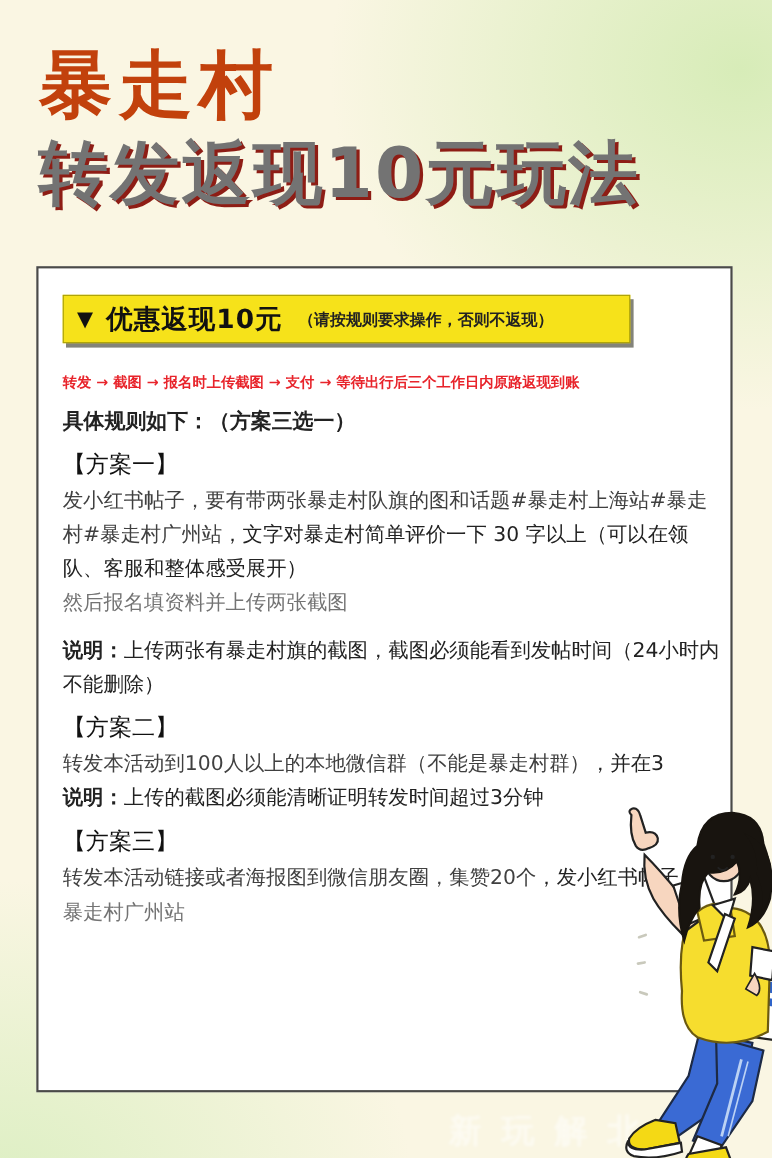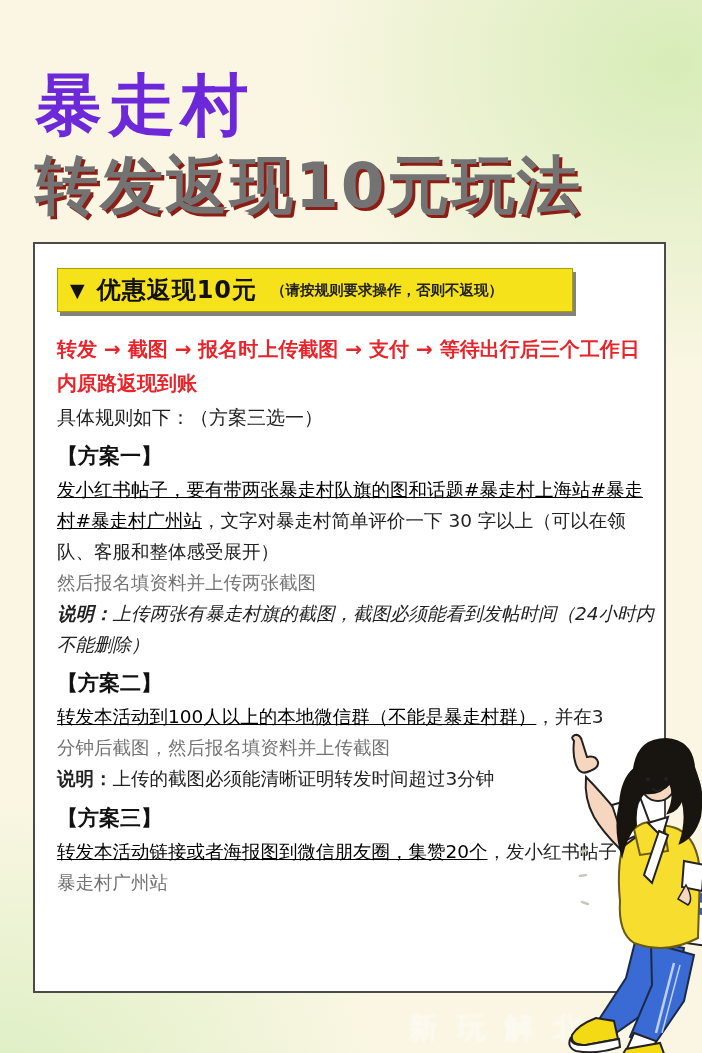--- a/index.html
+++ b/index.html
@@ -6,54 +6,54 @@
   body{
     width:702px;height:1053px;position:relative;overflow:hidden;
     font-family:"DejaVu Sans","Liberation Sans",sans-serif;
     background-color:#faf6e3;
     background-image:
       radial-gradient(ellipse 520px 430px at 96% 6%, #d7ecb8 0%, rgba(215,236,184,0) 72%),
       radial-gradient(ellipse 520px 380px at 0% 102%, #ddefc3 0%, rgba(221,239,195,0) 72%);
   }
   .poster-title{position:absolute;left:35px;top:42px;line-height:1.06;}
   .title-line1{
-    font-size:67px;font-weight:900;color:#6d28d9;letter-spacing:6px;white-space:nowrap;margin-top:28px;
+    font-size:67px;font-weight:900;color:#c2410c;letter-spacing:6px;white-space:nowrap;
   }
   .title-line2{
     font-size:63px;font-weight:900;color:#737373;letter-spacing:2px;white-space:nowrap;
     text-shadow:3px 3px 0 #8e1d15;margin-top:12px;
   }
   .rules-box{
     position:absolute;left:33px;top:242px;width:633px;height:751px;
     background:#ffffff;border:2px solid #4a4a48;box-sizing:border-box;
     padding:24px 20px 0 22px;
   }
   .banner{
     width:516px;height:44px;box-sizing:border-box;
     background:#f6e21a;border:1px solid #a89e08;box-shadow:3px 4px 0 #83837a;
     display:flex;align-items:center;padding:0 12px;
   }
   .banner-arrow{font-size:19px;color:#111;margin-right:12px;}
   .banner-label{font-size:24px;font-weight:800;color:#111;letter-spacing:1px;white-space:nowrap;}
   .banner-note{font-size:14.5px;font-weight:700;color:#222;margin-left:14px;white-space:nowrap;}
   .flow-steps{
     margin-top:20px;width:600px;
-    font-size:20px;font-weight:800;color:#e8242b;line-height:34px;
+    font-size:13px;font-weight:800;color:#e8242b;line-height:34px;
   }
-  .rule-intro{font-size:19px;color:#222;line-height:31px;margin-top:2px;}
-  .plan-heading{font-size:21px;font-weight:700;color:#111;line-height:31px;}
+  .rule-intro{font-size:19px;color:#222;line-height:31px;margin-top:2px;font-weight:bold;}
+  .plan-heading{font-size:21px;font-weight:400;color:#111;line-height:31px;}
   .h-gap1{margin-top:8px;}
   .h-gap2{margin-top:8px;}
   .h-gap3{margin-top:9px;}
   .plan-para{font-size:18.5px;line-height:31px;color:#222;width:598px;margin-top:2px;}
-  .red-run{color:#000000;text-decoration:underline;}
+  .red-run{color:#404040;}
   .black-run{color:#222;}
   .plan-line{font-size:18.5px;line-height:31px;color:#737373;}
   .plan-note{font-size:18.5px;line-height:31px;color:#222;width:598px;}
-  .note-gap{margin-top:0;font-style:italic;}
+  .note-gap{margin-top:12px;}
   .note-label{font-weight:800;}
   .sparkles{position:absolute;left:578px;top:848px;width:14px;height:62px;}
   .mascot{position:absolute;left:556px;top:733px;width:146px;height:320px;}
   .watermark{
     position:absolute;left:408px;top:1008px;
     font-size:30px;font-weight:800;letter-spacing:18px;white-space:nowrap;
     color:rgba(255,255,255,0.55);filter:blur(1.6px);
   }
 </style>
 </head>
@@ -81,21 +81,20 @@
   </div>
   <div class="plan-line">然后报名填资料并上传两张截图</div>
   <div class="plan-note note-gap">
     <span class="note-label">说明：</span><span>上传两张有暴走村旗的截图，截图必须能看到发帖时间（24小时内不能删除）</span>
   </div>
 
   <div class="plan-heading h-gap2">【方案二】</div>
   <div class="plan-para">
     <span class="red-run">转发本活动到100人以上的本地微信群（不能是暴走村群）</span><span class="black-run">，并在3</span>
   </div>
-  <div class="plan-line">分钟后截图，然后报名填资料并上传截图</div>
   <div class="plan-note">
     <span class="note-label">说明：</span><span>上传的截图必须能清晰证明转发时间超过3分钟</span>
   </div>
 
   <div class="plan-heading h-gap3">【方案三】</div>
   <div class="plan-para">
     <span class="red-run">转发本活动链接或者海报图到微信朋友圈，集赞20个</span><span class="black-run">，发小红书帖子</span>
   </div>
   <div class="plan-line">暴走村广州站</div>
 

